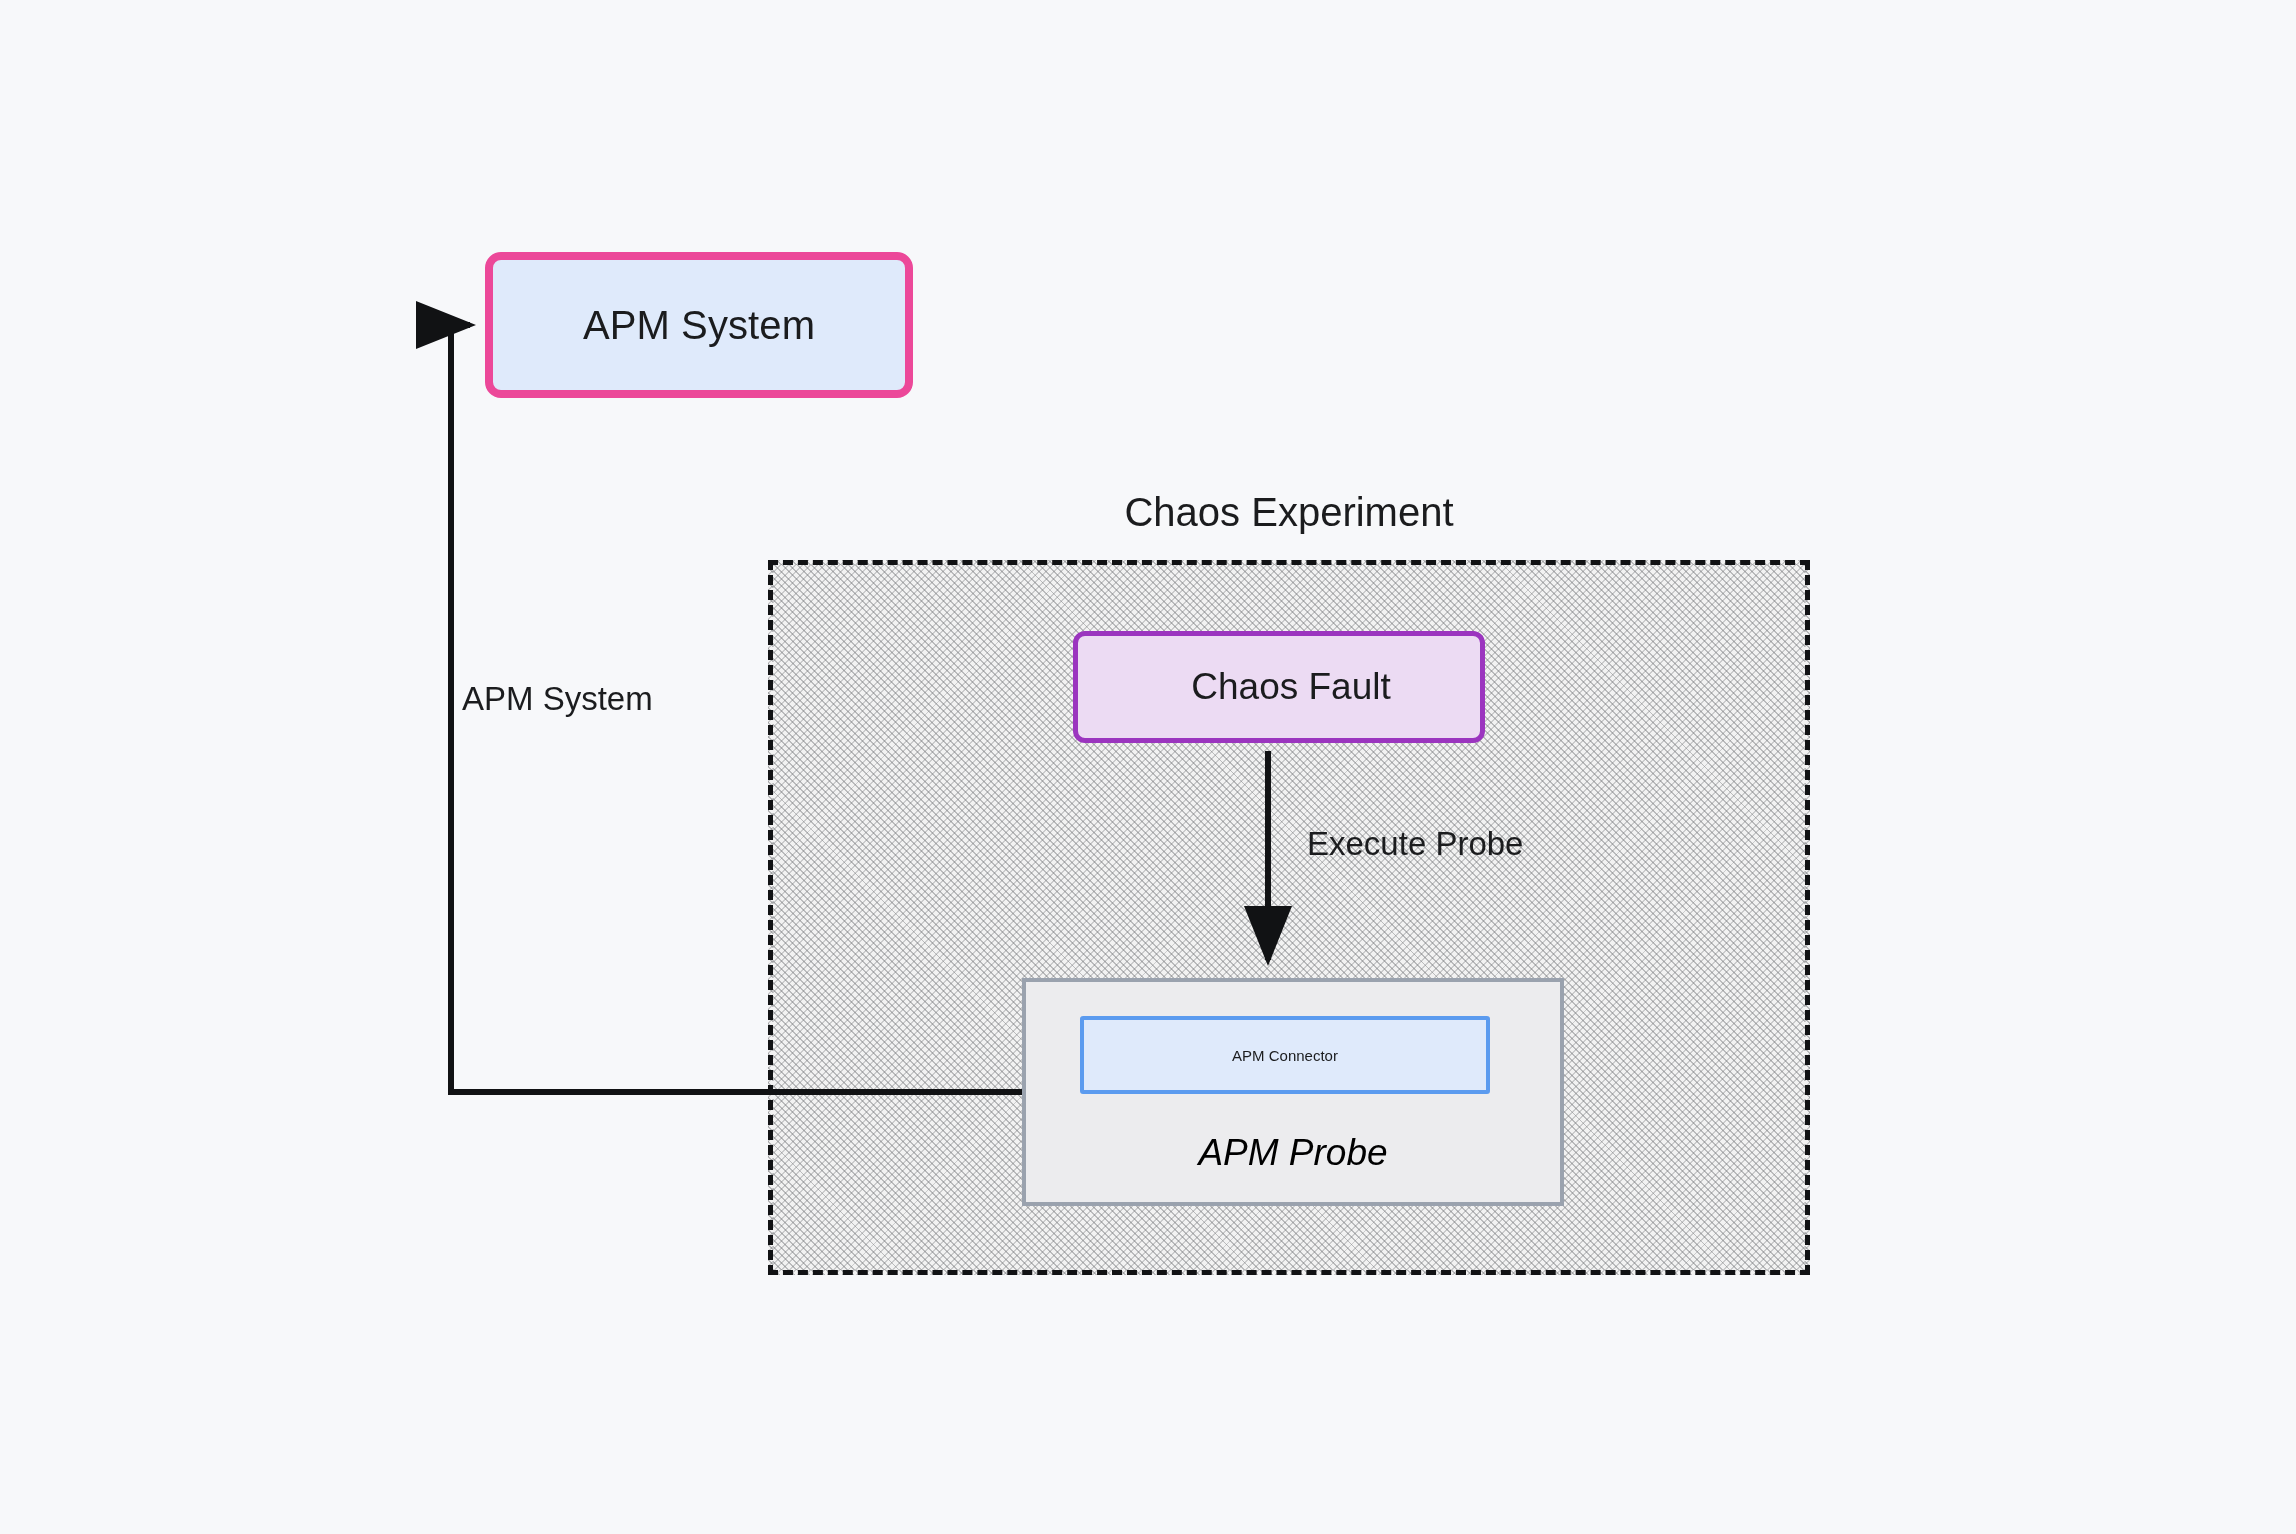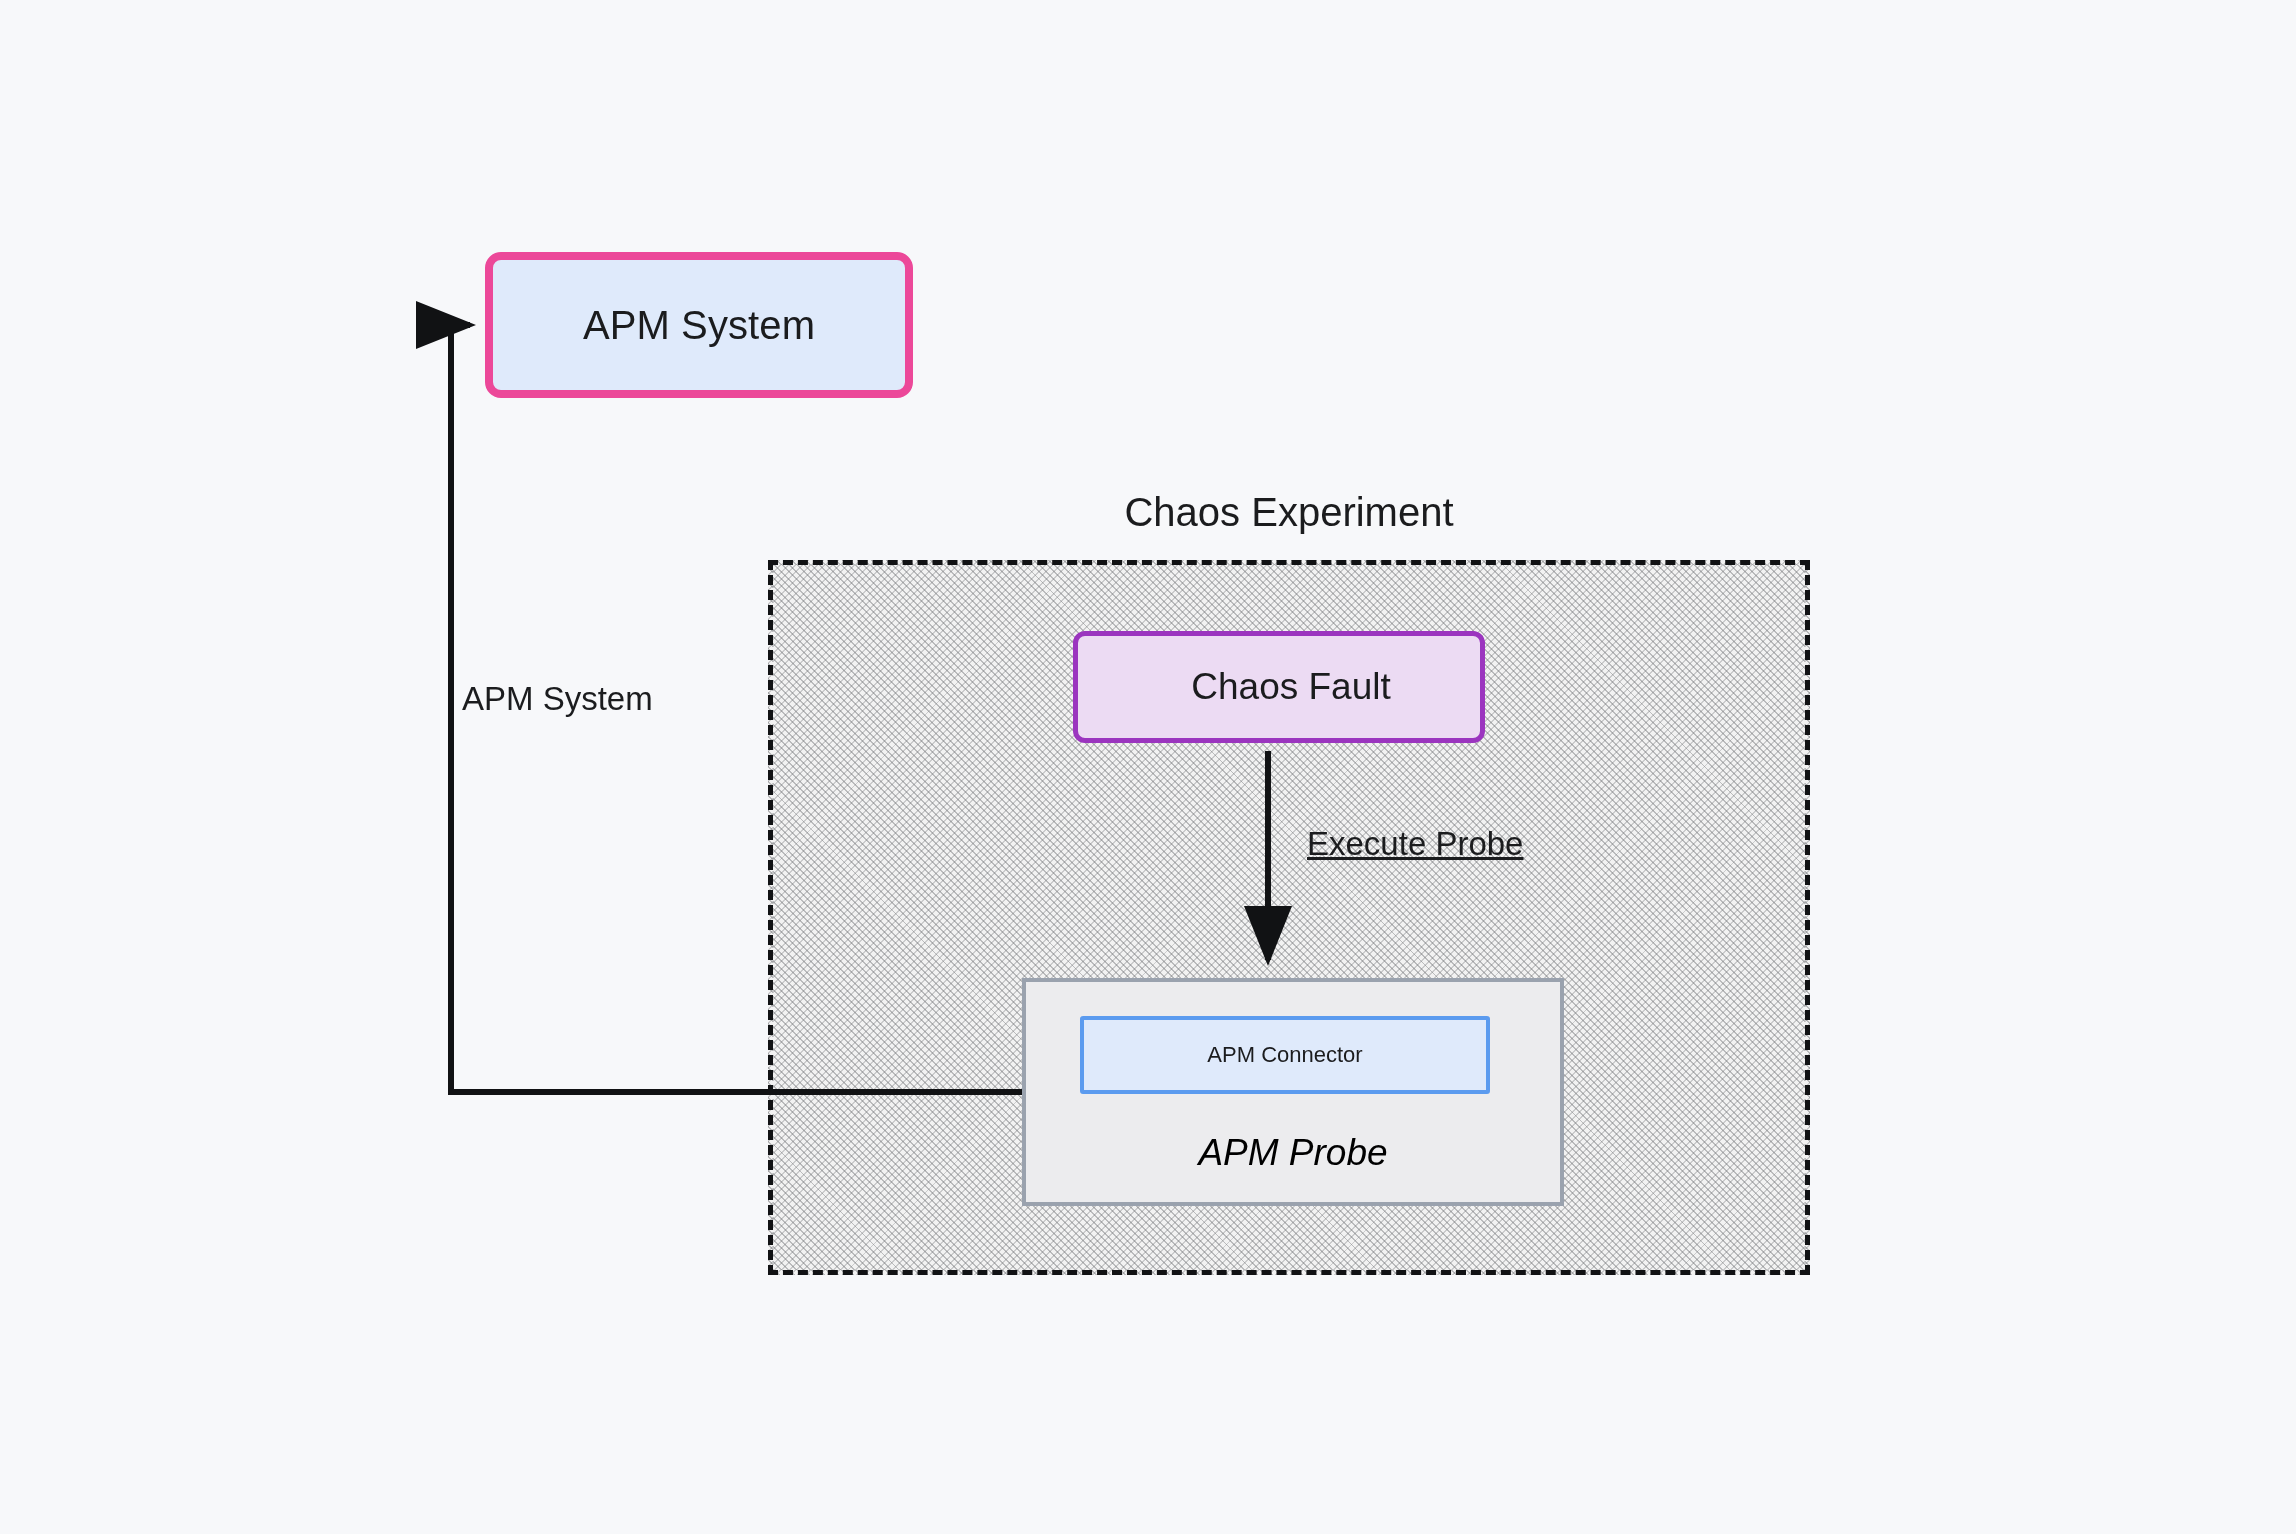--- a/index.html
+++ b/index.html
@@ -110,38 +110,37 @@
 
   
   .apm-connector {
     left: 1080px;
     top: 1016px;
     width: 410px;
     height: 78px;
     background: #dfeafb;
     border: 4px solid #5b9bef;
     border-radius: 3px;
-    font-size: 22px;
+    font-size: 15px;
   }
 
   
   .edge-label {
     position: absolute;
     font-size: 33px;
     color: #1b1c1e;
     white-space: nowrap;
   }
   .label-apm-query {
     left: 462px;
     top: 680px;
   }
   .label-execute-probe {
     left: 1307px;
     top: 825px;
-    text-decoration: underline;
   }
 
   svg.edges {
     position: absolute;
     left: 0; top: 0;
     width: 2296px;
     height: 1534px;
     overflow: visible;
   }
 </style>

